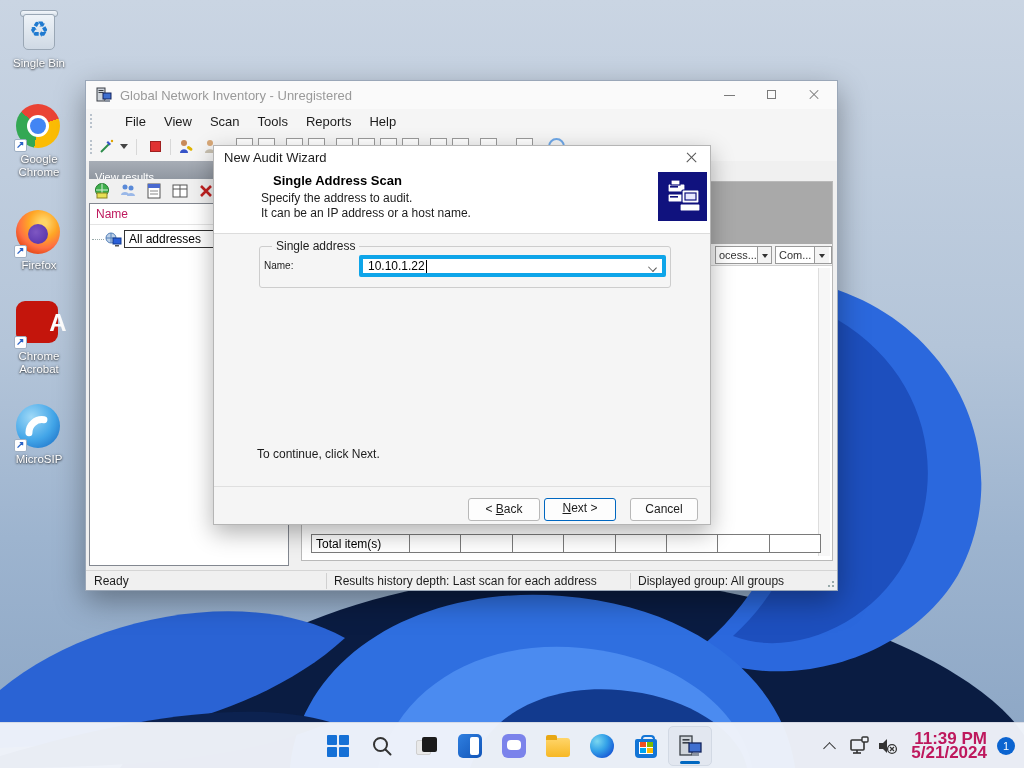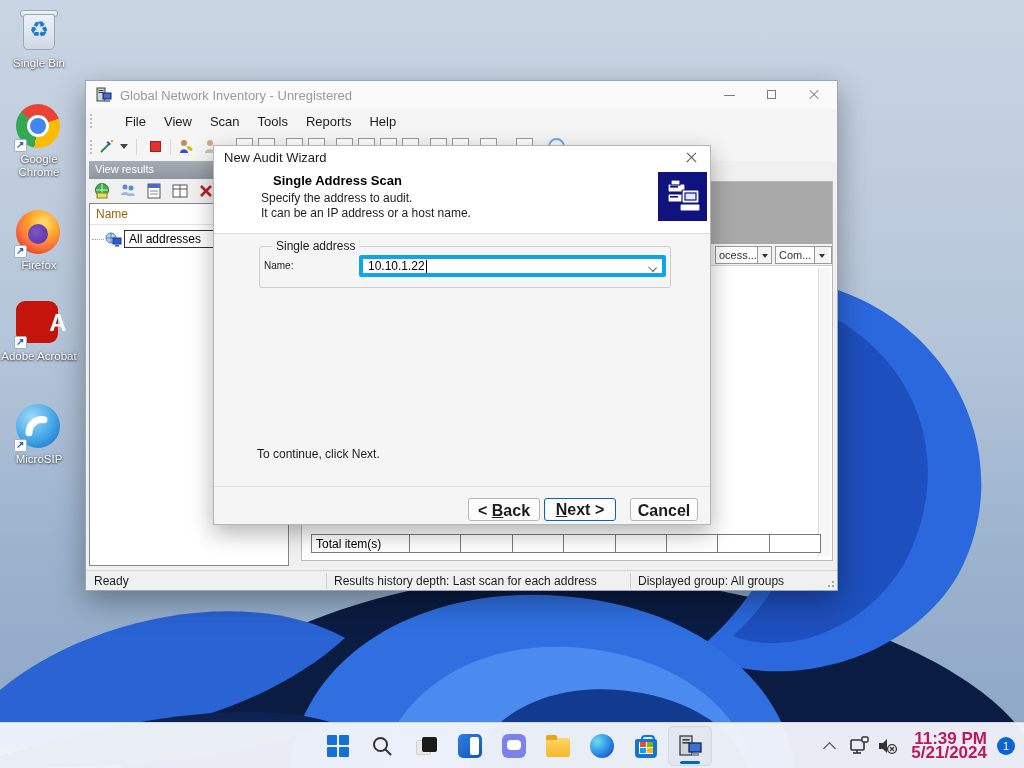--- a/index.html
+++ b/index.html
@@ -42,25 +42,25 @@
   .menubar .grip { width:3px; height:14px; margin:0 6px 0 4px; border-left:2px dotted #b9c2cc; }
   .menubar span { padding:3px 9px; }
   .toolbar { position:absolute; left:0; top:52px; width:100%; height:28px; background:#f5f5f5; }
   .toolbar .grip { position:absolute; left:4px; top:7px; width:3px; height:14px; border-left:2px dotted #b9c2cc; }
   .t-ico { position:absolute; top:5px; width:17px; height:17px; }
   .t-sq { border:1px solid #9a9a9a; background:#fff; }
   .red-sq { position:absolute; top:8px; width:11px; height:11px; background:#e03131; border:1px solid #a02020; }
   .t-caret { position:absolute; top:11px; width:0; height:0; border-left:4px solid transparent; border-right:4px solid transparent; border-top:5px solid #444; }
   .t-sep { position:absolute; top:6px; width:1px; height:16px; background:#d8d8d8; }
 
-  .vr-bar { position:absolute; left:3px; top:80px; width:200px; height:18px; background:linear-gradient(180deg,#a7adb6,#8e959f); color:#fff; font-size:11px; padding:2px 6px; }
+  .vr-bar { position:absolute; left:3px; top:80px; width:200px; height:18px; background:linear-gradient(180deg,#a7adb6,#8e959f); color:#fff; font-size:11px; padding:10px 6px; }
   .ltools { position:absolute; left:3px; top:98px; width:200px; height:24px; background:#f0f0f0; }
   .l-ico { position:absolute; top:3px; width:18px; height:18px; }
   .tree { position:absolute; left:3px; top:122px; width:200px; height:363px; background:#fff; border:1px solid #828790; }
-  .tree .hdr { font-size:12px; color:#a16207; padding:3px 0 3px 6px; border-bottom:1px solid #e4e4e4; }
+  .tree .hdr { font-size:12px; color:#be185d; padding:3px 0 3px 6px; border-bottom:1px solid #e4e4e4; }
   .tree .row { position:relative; height:20px; margin-top:4px; display:flex; align-items:center; }
   .tree .dots { width:12px; margin-left:2px; border-top:1px dotted #9aa; }
   .tree .sel { margin-left:2px; border:1px solid #333; background:#fff; font-size:12px; padding:1px 22px 1px 4px; }
   .net-ico { position:relative; width:17px; height:15px; margin-left:1px; }
 
   .rpanel { position:absolute; left:215px; top:100px; width:532px; height:380px; background:#fff; border:1px solid #b9b9b9; }
   .rgray { position:absolute; left:0; top:0; width:100%; height:62px; background:#a9a9a9; }
   .colrow { position:absolute; left:0; top:62px; width:100%; height:22px; background:#f2f2f2; border-bottom:1px solid #cfcfcf; }
   .colbtn { position:absolute; top:2px; height:18px; background:#fff; border:1px solid #9a9a9a; font-size:11px; color:#333; display:flex; align-items:center; }
   .colbtn .txt { padding:0 3px; white-space:nowrap; overflow:hidden; }
@@ -96,21 +96,21 @@
   .dicon48 { position:absolute; left:444px; top:26px; width:49px; height:49px; background:#10127e; }
   .groupbox { position:absolute; left:45px; top:100px; width:412px; height:42px; border:1px solid #cdcdcd; border-radius:3px; }
   .legend { position:absolute; left:12px; top:-8px; background:#f5f5f5; padding:0 4px; font-size:12px; color:#1c1c1c; }
   .namelbl { position:absolute; left:50px; top:114px; font-size:10px; color:#1c1c1c; }
   .combo { position:absolute; left:145px; top:109px; width:307px; height:22px; background:#fff; border:4px solid #0ea5e9; border-radius:2px; display:flex; align-items:center; }
   .combo .val { margin-left:5px; font-size:12px; color:#000; }
   .caret { width:1px; height:13px; background:#000; margin-left:1px; }
   .combo .chev { position:absolute; right:6px; top:7px; width:7px; height:7px; border-right:1.5px solid #555; border-bottom:1.5px solid #555; transform:rotate(45deg) scale(1,0.8); transform-origin:center; margin-top:-2px; }
   .dhint { position:absolute; left:43px; top:301px; font-size:12px; color:#1c1c1c; }
   .dsep { position:absolute; left:0; top:340px; width:100%; height:1px; background:#dfdfdf; }
-  .dbtn { position:absolute; top:352px; height:23px; background:#fdfdfd; border:1px solid #b8b8b8; border-radius:3px; font-size:16px; color:#1c1c1c; text-align:center; padding-top:3px;font-weight:bold; }
+  .dbtn { position:absolute; top:352px; height:23px; background:#fdfdfd; border:1px solid #b8b8b8; border-radius:3px; font-size:12px; color:#1c1c1c; text-align:center; padding-top:3px; }
   .dbtn u { text-decoration:underline; }
   #btn-back { left:254px; width:72px; }
   #btn-next { left:330px; width:72px; border:1.6px solid #0067c0; padding-top:2px; }
   #btn-cancel { left:416px; width:68px; }
 
   
   #taskbar { position:absolute; left:0; top:722px; width:1024px; height:46px; background:rgba(241,244,250,0.97); border-top:1px solid rgba(120,130,150,.18); }
   .tb-group { position:absolute; left:316px; top:3px; display:flex; }
   .tb-btn { width:44px; height:40px; border-radius:5px; position:relative; display:flex; align-items:center; justify-content:center; }
   .tb-btn.active { background:#e2e7f0; border:1px solid #d2d9e4; }
@@ -178,21 +178,21 @@
       <div class="fx"></div>
       <span class="shortcut"></span>
     </div>
     <div class="lbl">Firefox</div>
   </div>
   <div class="dicon" style="left:0;top:299px">
     <div class="glyph">
       <div class="acro"></div>
       <span class="shortcut"></span>
     </div>
-    <div class="lbl">Adobe Acrobat</div>
+    <div class="lbl">Chrome Acrobat</div>
   </div>
   <div class="dicon" style="left:0;top:404px">
     <div class="glyph">
       <div class="sip">
         <svg width="44" height="44" viewBox="0 0 44 44">
             <path d="M14 30 A13 13 0 0 1 27 15" stroke="#fff" stroke-width="7" fill="none" stroke-linecap="round" transform="rotate(8 22 22)"></path>
           </svg>
       </div>
       <span class="shortcut"></span>
     </div>

